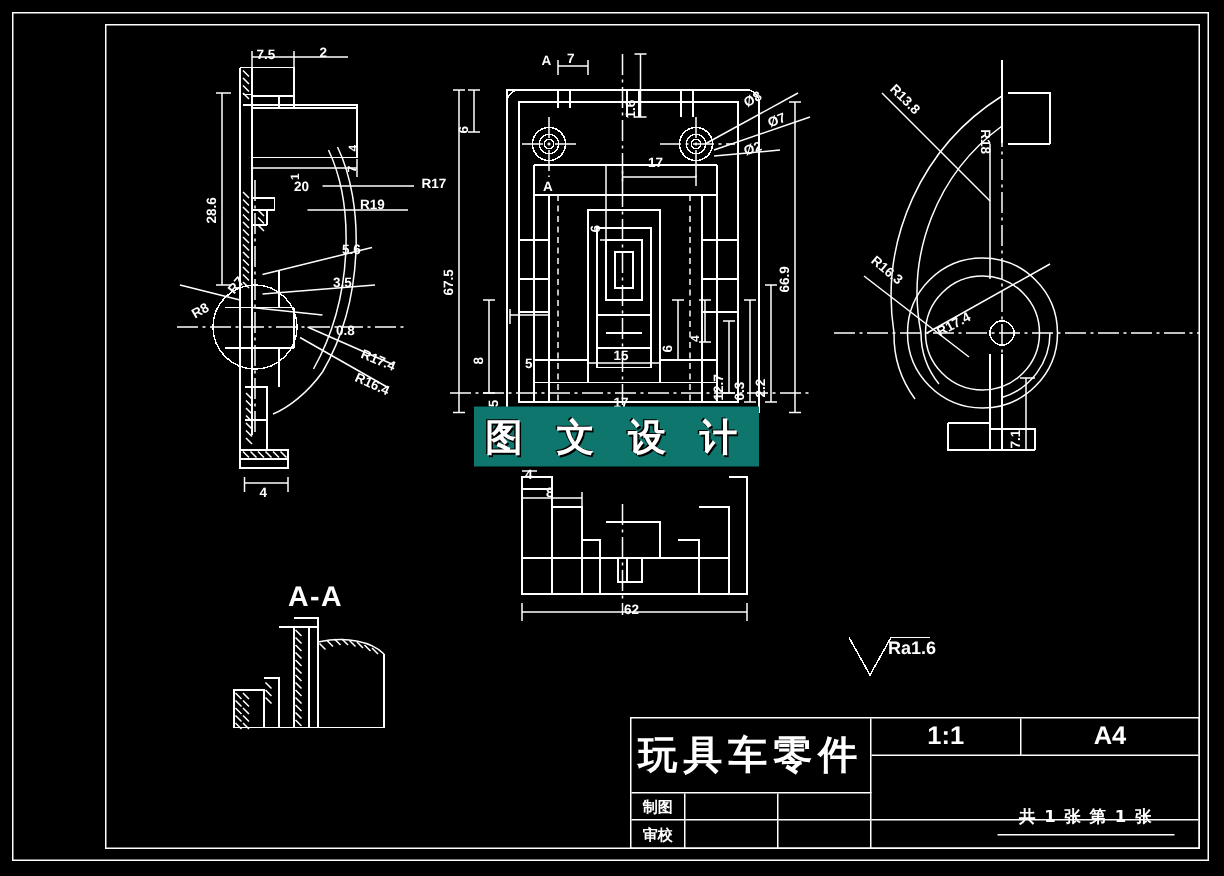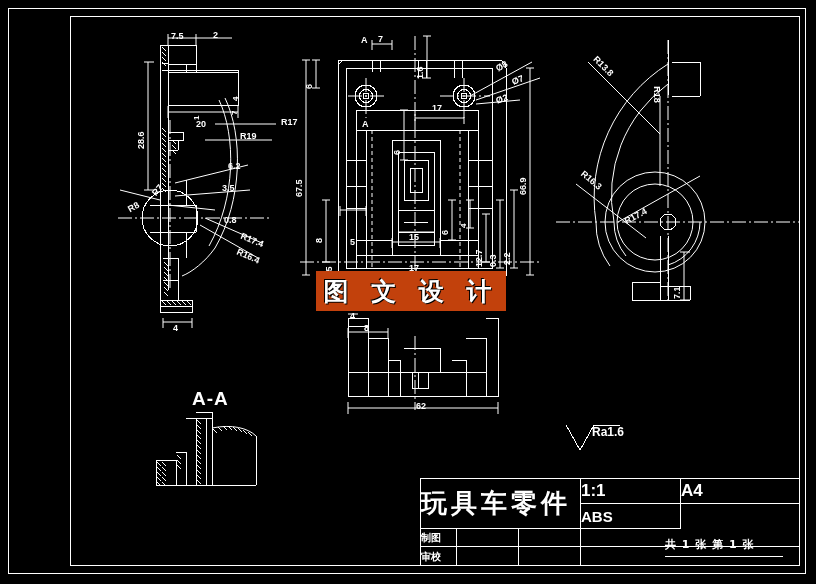--- a/index.html
+++ b/index.html
@@ -24,35 +24,35 @@
   .hatch{stroke:#ffffff;stroke-width:1;fill:none;}
   .txt{
     position:absolute;color:#ffffff;font-family:"Liberation Sans",sans-serif;
     font-weight:bold;white-space:nowrap;line-height:1;
   }
   .dimtxt{font-size:9px;}
   .dimtxt.s{font-size:8px;}
   .rot90{transform:rotate(-90deg);transform-origin:left bottom;}
   .watermark{
     position:absolute;left:316px;top:271px;width:190px;height:40px;
-    background:#c2410c;display:flex;align-items:center;justify-content:center;
+    background:#0f766e;display:flex;align-items:center;justify-content:center;
   }
   .watermark span{
     color:#ffffff;font-size:25px;font-weight:bold;letter-spacing:7px;
     font-family:"DejaVu Sans",sans-serif;
     text-shadow:1px 1px 0 #000,-1px -1px 0 #000;
   }
   
   #title-block{
     position:absolute;left:420px;top:478px;width:380px;height:88px;
     border:1px solid #ffffff;box-sizing:border-box;color:#fff;
   }
   #tb-grid{position:relative;width:100%;height:100%;}
   .tbcell{position:absolute;border-right:1px solid #fff;border-bottom:1px solid #fff;
-    box-sizing:border-box;display:flex;align-items:center;justify-content:flex-start;}
+    box-sizing:border-box;display:flex;align-items:center;justify-content:center;}
   .tbcell.nb{border-right:none;}
   .tbcell.nbb{border-bottom:none;}
   .tb-name{font-size:26px;font-weight:bold;letter-spacing:4px;font-family:"DejaVu Sans",sans-serif;}
   .tb-big{font-size:17px;font-weight:bold;}
   .tb-mid{font-size:15px;font-weight:bold;}
   .tb-sm{font-size:10px;font-weight:bold;font-family:"DejaVu Sans",sans-serif;}
   .tb-sm2{font-size:11px;font-weight:bold;font-family:"DejaVu Sans",sans-serif;letter-spacing:1px;}
   
   #tech{position:absolute;left:556px;top:338px;color:#fff;}
   #tech .th{font-size:11px;font-weight:bold;font-family:"DejaVu Sans",sans-serif;letter-spacing:1px;}
@@ -367,21 +367,21 @@
 
   <div class="txt dimtxt" style="left:171px;top:32px;">7.5</div>
   <div class="txt dimtxt" style="left:213px;top:31px;">2</div>
   <div class="txt dimtxt s rot90" style="left:240px;top:93px;">4</div>
   <div class="txt dimtxt s rot90" style="left:201px;top:112px;">1</div>
   <div class="txt dimtxt s rot90" style="left:239px;top:107px;">7</div>
   <div class="txt dimtxt rot90" style="left:146px;top:140px;">28.6</div>
   <div class="txt dimtxt" style="left:196px;top:104px;margin-top:16px;">20</div>
   <div class="txt dimtxt" style="left:245px;top:118px;padding-left:36px;">R17</div>
   <div class="txt dimtxt" style="left:240px;top:132px;">R19</div>
-  <div class="txt dimtxt" style="left:228px;top:162px;">6.2</div>
+  <div class="txt dimtxt" style="left:228px;top:162px;">5.6</div>
   <div class="txt dimtxt" style="left:222px;top:184px;">3.5</div>
   <div class="txt dimtxt" style="left:224px;top:216px;">0.8</div>
   <div class="txt dimtxt" style="left:152px;top:186px;transform:rotate(-50deg);">R7</div>
   <div class="txt dimtxt" style="left:128px;top:203px;transform:rotate(-30deg);">R8</div>
   <div class="txt dimtxt" style="left:240px;top:236px;transform:rotate(22deg);">R17.4</div>
   <div class="txt dimtxt" style="left:236px;top:252px;transform:rotate(24deg);">R16.4</div>
   <div class="txt dimtxt" style="left:173px;top:324px;">4</div>
 
   <div class="txt dimtxt rot90" style="left:314px;top:80px;">6</div>
   <div class="txt dimtxt rot90" style="left:304px;top:188px;">67.5</div>
@@ -434,23 +434,20 @@
       </div>
 
       <div class="tbcell" style="left:160px;top:0;width:100px;height:25px;">
         <span class="tb-big">1:1</span>
       </div>
 
       <div class="tbcell nb" style="left:260px;top:0;width:118px;height:25px;">
         <span class="tb-big">A4</span>
       </div>
 
-      <div class="tbcell" style="left:160px;top:25px;width:100px;height:25px;">
-        <span class="tb-mid">ABS</span>
-      </div>
 
       <div class="tbcell nb" style="left:244px;top:25px;width:118px;height:25px;margin-top:28px;">
         <span class="tb-sm2">共 1 张   第 1 张</span>
       </div>
 
       <div class="tbcell" style="left:0;top:50px;width:36px;height:18px;">
         <span class="tb-sm">制图</span>
       </div>
       <div class="tbcell" style="left:36px;top:50px;width:62px;height:18px;">
         <span class="tb-sm"></span>

